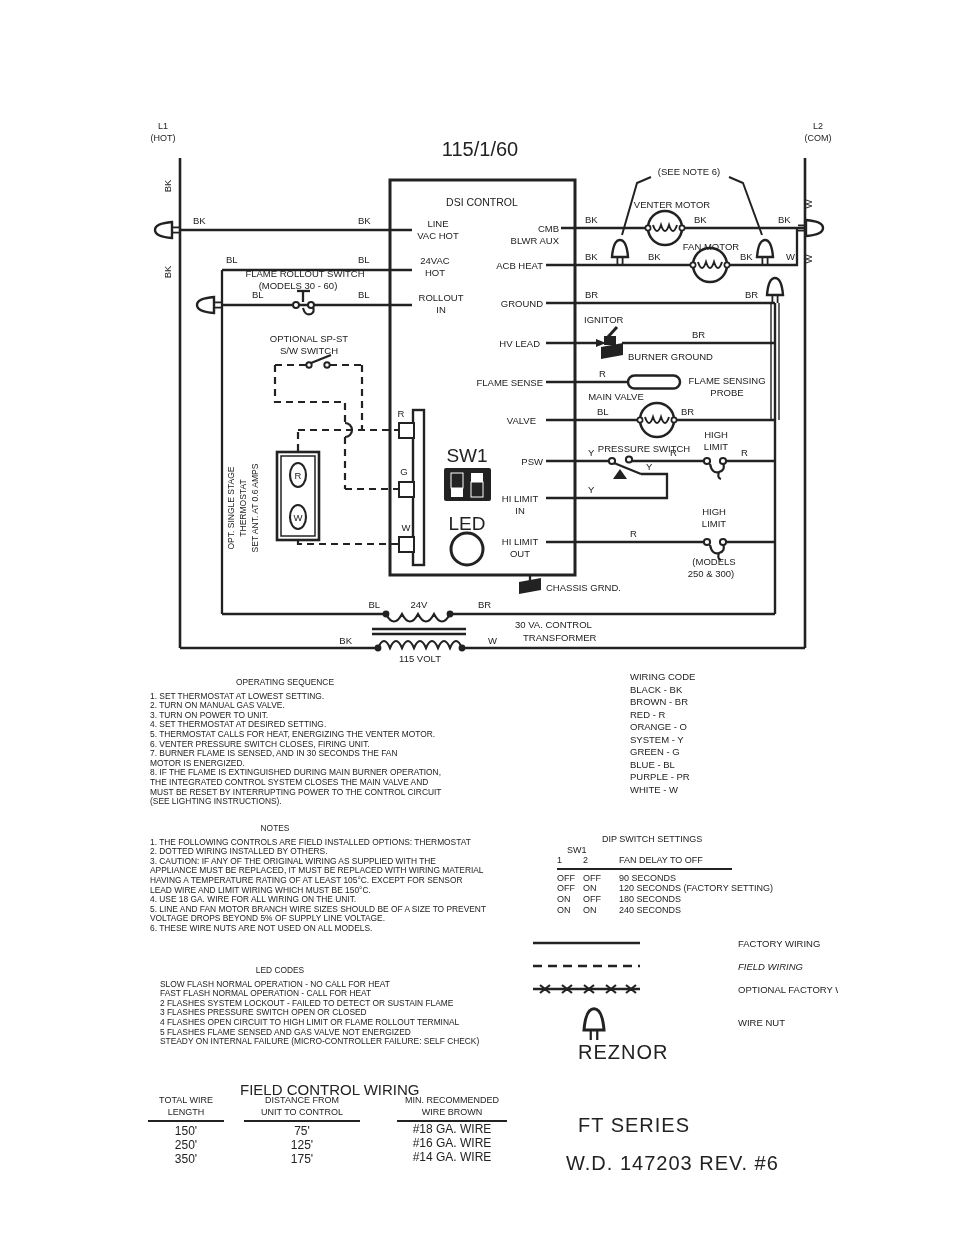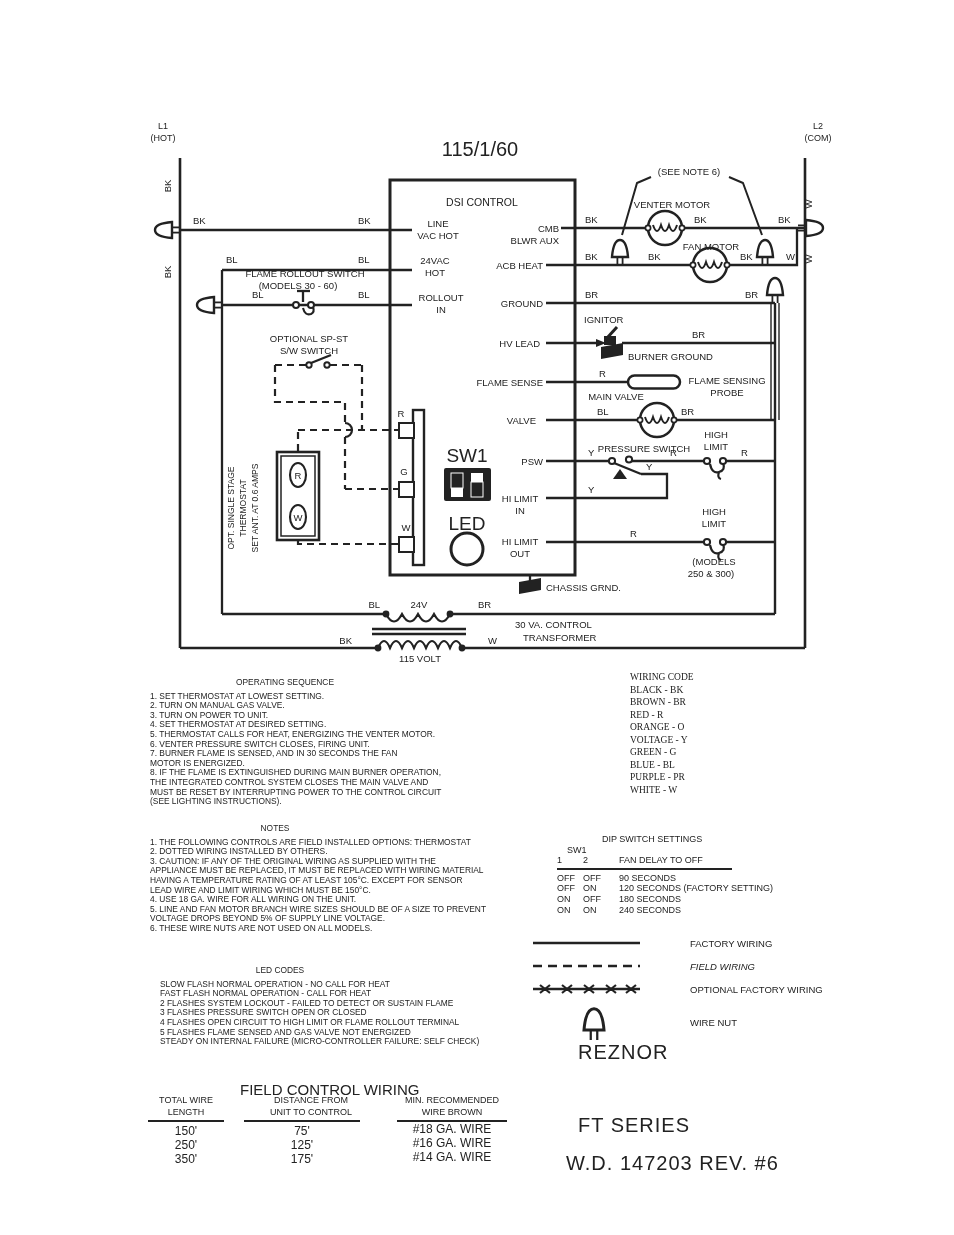--- a/index.html
+++ b/index.html
@@ -8,28 +8,28 @@
   svg{position:absolute;left:0;top:0;}
   svg text{font-family:"Liberation Sans",sans-serif;fill:#222;font-size:9.5px;}
   svg text.t8{font-size:8.5px;}
   svg text.t9{font-size:9px;}
   svg text.t10{font-size:10.5px;}
   svg text.t19{font-size:19px;}
   svg text.t20{font-size:20px;}
   .blk{position:absolute;white-space:nowrap;}
   .small{font-size:8.4px;line-height:9.6px;}
   .small .ttl{text-align:center;margin-bottom:4px;}
-  .med{font-size:9.5px;line-height:12.5px;font-family:Liberation Serif, serif;}
+  .med{font-size:9.5px;line-height:12.5px;}
   .dipblk{font-size:9px;line-height:10.6px;}
   .dip-title{margin-left:45px;}
   .dip-sw{margin-left:10px;}
   .c1{display:inline-block;width:26px;}
   .c2{display:inline-block;width:36px;}
   .dip-rule{width:175px;border-top:2.6px solid #222;margin:2px 0 3px 0;}
-  .leg{font-size:9.5px;}
+  .leg{font-size:9.5px;margin-left:48px;}
   .tbl-h{font-size:9px;line-height:11.5px;text-align:center;position:absolute;}
   .tbl-c{font-size:12px;line-height:14px;text-align:center;position:absolute;}
   .rule{position:absolute;border-top:2.5px solid #222;height:0;}
   .big{font-size:20px;letter-spacing:1px;}
 </style>
 </head>
 <body>
 
 <div id="page">
 <svg width="954" height="1235" viewBox="0 0 954 1235">
@@ -381,21 +381,21 @@
   <div>5 FLASHES FLAME SENSED AND GAS VALVE NOT ENERGIZED</div>
   <div>STEADY ON INTERNAL FAILURE (MICRO-CONTROLLER FAILURE: SELF CHECK)</div>
 </div>
 
 <div class="blk med" style="left:630px;top:671px;">
   <div>WIRING CODE</div>
   <div>BLACK - BK</div>
   <div>BROWN - BR</div>
   <div>RED - R</div>
   <div>ORANGE - O</div>
-  <div>VOLTAGE - Y</div>
+  <div>SYSTEM - Y</div>
   <div>GREEN - G</div>
   <div>BLUE - BL</div>
   <div>PURPLE - PR</div>
   <div>WHITE - W</div>
 </div>
 
 <div class="blk dipblk" style="left:557px;top:834px;">
   <div class="dip-title">DIP SWITCH SETTINGS</div>
   <div class="dip-sw">SW1</div>
   <div>
@@ -412,21 +412,21 @@
 <div class="blk leg" style="left:690px;top:961px;font-style:italic;">FIELD WIRING</div>
 <div class="blk leg" style="left:690px;top:984px;">OPTIONAL FACTORY WIRING</div>
 <div class="blk leg" style="left:690px;top:1017px;">WIRE NUT</div>
 
 <div>
   <div class="blk" style="left:240px;top:1081px;width:160px;text-align:center;font-size:15px;">FIELD CONTROL WIRING</div>
   <div class="tbl-h" style="left:134px;top:1095px;width:104px;">
     <div>TOTAL WIRE</div>
     <div>LENGTH</div>
   </div>
-  <div class="tbl-h" style="left:244px;top:1095px;width:134px;">
+  <div class="tbl-h" style="left:235px;top:1095px;width:134px;">
     <div>DISTANCE FROM</div>
     <div>UNIT TO CONTROL</div>
   </div>
   <div class="tbl-h" style="left:385px;top:1095px;width:134px;">
     <div>MIN. RECOMMENDED</div>
     <div>WIRE BROWN</div>
   </div>
   <div class="rule" style="left:148px;top:1120px;width:76px;"></div>
   <div class="rule" style="left:244px;top:1120px;width:116px;"></div>
   <div class="rule" style="left:397px;top:1120px;width:110px;"></div>

